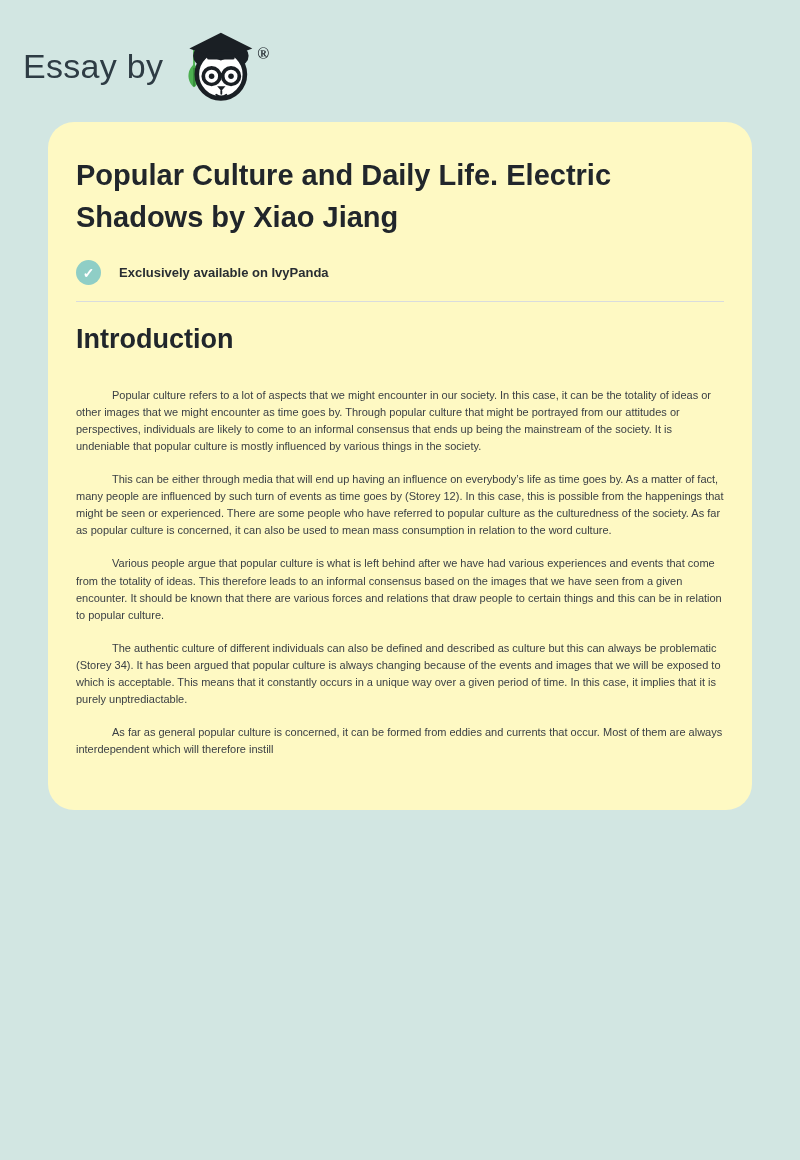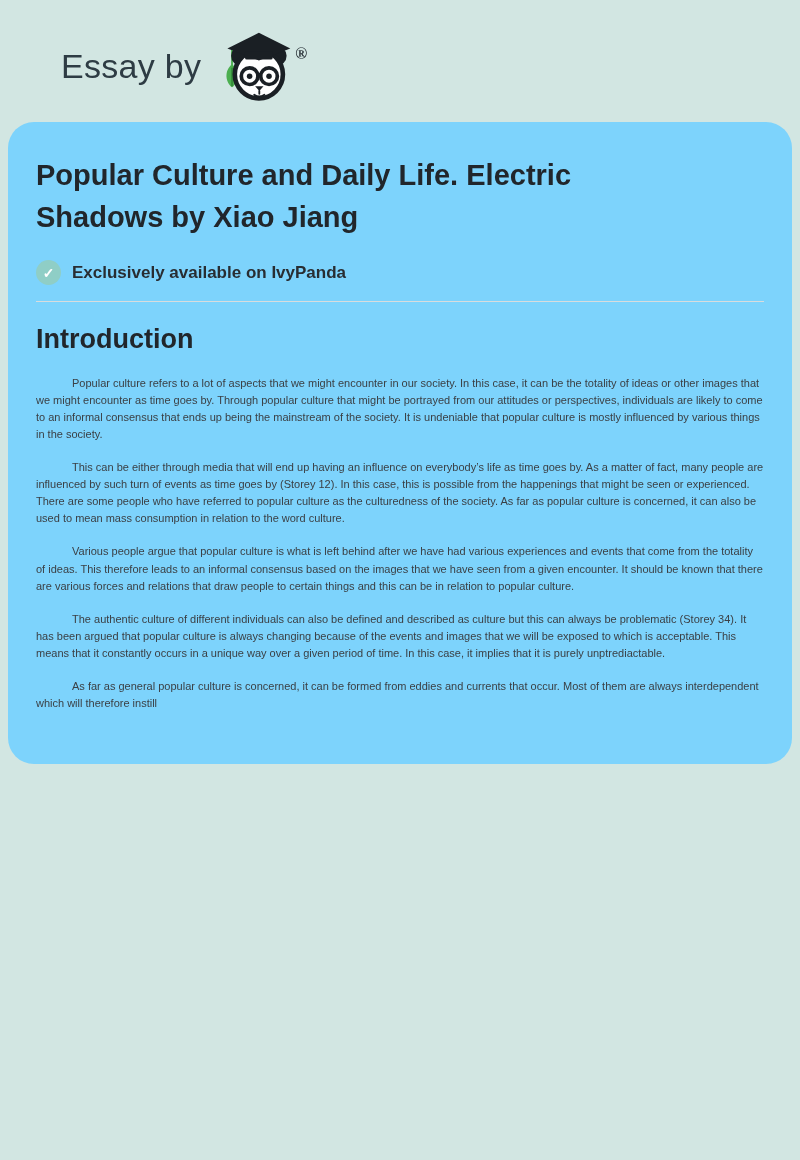--- a/index.html
+++ b/index.html
@@ -7,21 +7,21 @@
   body {
     width: 800px;
     height: 1160px;
     background: #d2e6e2;
     font-family: "Liberation Sans", sans-serif;
     overflow: hidden;
   }
   .site-header {
     display: flex;
     align-items: center;
-    padding: 28px 0 0 61px;
+    padding: 28px 0 0 23px;
     height: 104px;
   }
   .essay-by {
     font-size: 34px;
     font-weight: 400;
     color: #2e3c44;
     letter-spacing: 0.3px;
   }
   .logo {
     display: flex;
@@ -42,23 +42,23 @@
     font-family: "Liberation Serif", serif;
     font-weight: 700;
     font-size: 16px;
     color: #1c232a;
     vertical-align: super;
     line-height: 1;
     position: relative;
     top: -12px;
   }
   .card {
-    width: 784px;
+    width: 704px;
     margin: 18px auto 0 auto;
-    background: #7dd3fc;
+    background: #fef9c3;
     border-radius: 26px;
     padding: 32px 28px 36px 28px;
   }
   .essay-title {
     margin: 0 0 22px 0;
     font-size: 29px;
     line-height: 1.45;
     font-weight: 700;
     color: #21262b;
     max-width: 656px;
@@ -75,32 +75,32 @@
     background: #8fcec6;
     color: #ffffff;
     display: flex;
     align-items: center;
     justify-content: center;
     font-size: 14px;
     font-weight: 700;
     flex: 0 0 auto;
   }
   .badge-label {
-    margin-left: 11px;
-    font-size: 17px;
+    margin-left: 18px;
+    font-size: 13px;
     font-weight: 700;
     color: #282d32;
   }
   .divider {
     border: none;
     border-top: 1px solid #d9dcdd;
     margin: 0 0 22px 0;
   }
   .section-heading {
-    margin: 0 0 20px 0;
+    margin: 0 0 32px 0;
     font-size: 27px;
     font-weight: 700;
     color: #21262b;
   }
   .para {
     margin: 0 0 16px 0;
     font-size: 11px;
     line-height: 1.55;
     color: #3b4045;
     text-indent: 36px;

